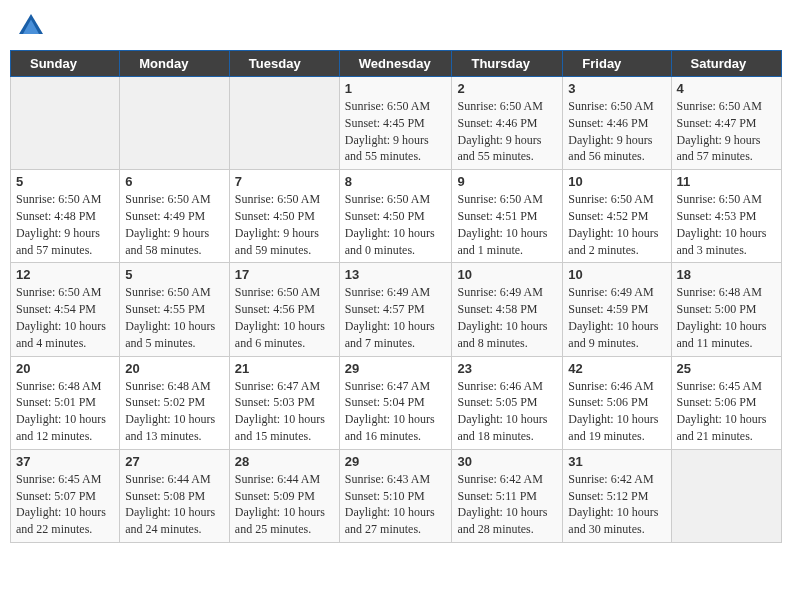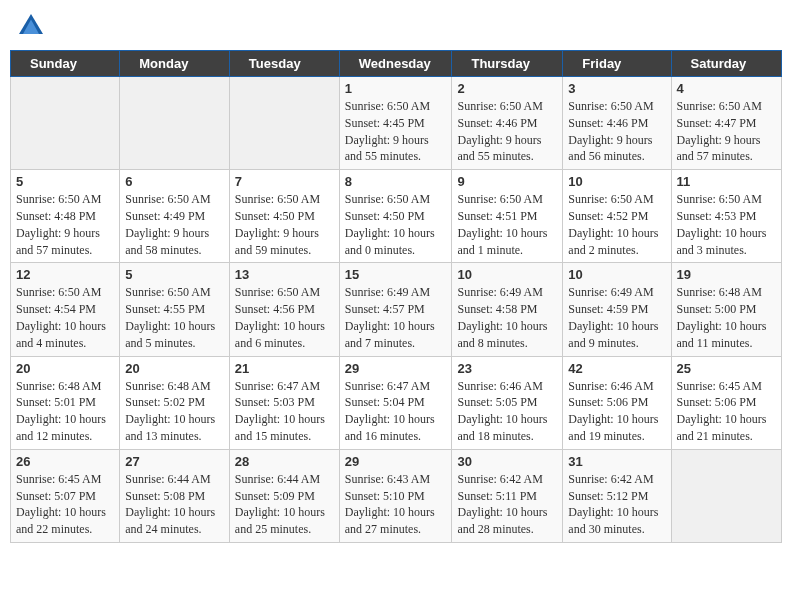--- a/index.html
+++ b/index.html
@@ -229,49 +229,49 @@
 and 4 minutes.</div>
           </td>
           <td>
             <div class="day-number">5</div>
             <div class="day-info" style="white-space: pre-line;">Sunrise: 6:50 AM
 Sunset: 4:55 PM
 Daylight: 10 hours
 and 5 minutes.</div>
           </td>
           <td>
+            <div class="day-number">17</div>
+            <div class="day-info" style="white-space: pre-line;">Sunrise: 6:50 AM
+Sunset: 4:56 PM
+Daylight: 10 hours
+and 6 minutes.</div>
+          </td>
+          <td>
             <div class="day-number">13</div>
-            <div class="day-info" style="white-space: pre-line;">Sunrise: 6:50 AM
-Sunset: 4:56 PM
-Daylight: 10 hours
-and 6 minutes.</div>
-          </td>
-          <td>
-            <div class="day-number">15</div>
             <div class="day-info" style="white-space: pre-line;">Sunrise: 6:49 AM
 Sunset: 4:57 PM
 Daylight: 10 hours
 and 7 minutes.</div>
           </td>
           <td>
             <div class="day-number">10</div>
             <div class="day-info" style="white-space: pre-line;">Sunrise: 6:49 AM
 Sunset: 4:58 PM
 Daylight: 10 hours
 and 8 minutes.</div>
           </td>
           <td>
             <div class="day-number">10</div>
             <div class="day-info" style="white-space: pre-line;">Sunrise: 6:49 AM
 Sunset: 4:59 PM
 Daylight: 10 hours
 and 9 minutes.</div>
           </td>
           <td>
-            <div class="day-number">19</div>
+            <div class="day-number">18</div>
             <div class="day-info" style="white-space: pre-line;">Sunrise: 6:48 AM
 Sunset: 5:00 PM
 Daylight: 10 hours
 and 11 minutes.</div>
           </td>
         </tr>
         <tr>
           <td>
             <div class="day-number">20</div>
             <div class="day-info" style="white-space: pre-line;">Sunrise: 6:48 AM
@@ -317,21 +317,21 @@
           <td>
             <div class="day-number">25</div>
             <div class="day-info" style="white-space: pre-line;">Sunrise: 6:45 AM
 Sunset: 5:06 PM
 Daylight: 10 hours
 and 21 minutes.</div>
           </td>
         </tr>
         <tr>
           <td>
-            <div class="day-number">26</div>
+            <div class="day-number">37</div>
             <div class="day-info" style="white-space: pre-line;">Sunrise: 6:45 AM
 Sunset: 5:07 PM
 Daylight: 10 hours
 and 22 minutes.</div>
           </td>
           <td>
             <div class="day-number">27</div>
             <div class="day-info" style="white-space: pre-line;">Sunrise: 6:44 AM
 Sunset: 5:08 PM
 Daylight: 10 hours

